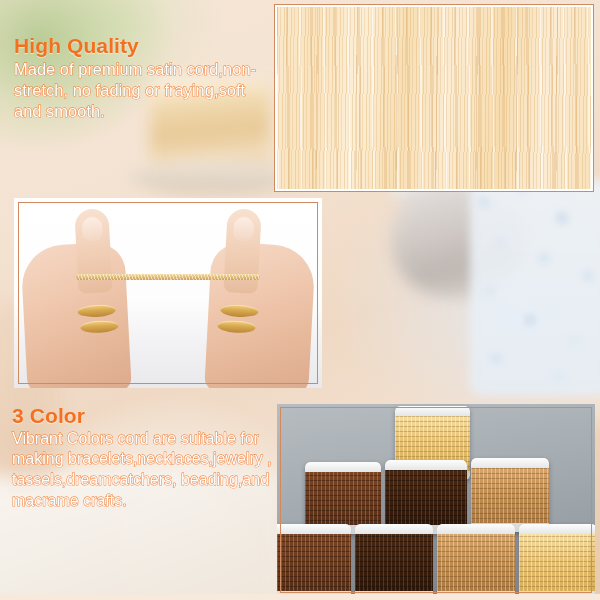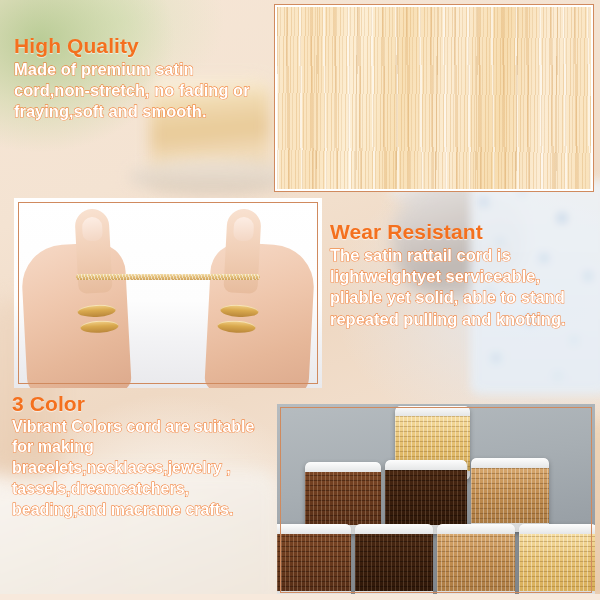--- a/index.html
+++ b/index.html
@@ -127,31 +127,31 @@
       linear-gradient(180deg,#4a2812,#3c1f0d 48%,#2e1708 100%);}
 
   
   .block{position:absolute;z-index:8;}
   .heading{
     font-size:21px;font-weight:bold;color:#f4701e;margin:0 0 1px 0;line-height:1.12;
     letter-spacing:.1px;
     text-shadow:0 1px 1px rgba(255,255,255,.65);
   }
   .body{
-    margin:0;font-size:16.5px;line-height:1.30;font-weight:bold;
+    margin:0;font-size:16.5px;line-height:1.30;font-weight:normal;
     color:#ffffff;
     -webkit-text-stroke:.9px #f4701e;
     paint-order:stroke fill;
     text-shadow:
       0 0 1px rgba(244,112,30,.55),
       0 1px 1px rgba(255,255,255,.35);
   }
   #block-quality{left:14px;top:34px;width:252px;}
   #block-wear{left:330px;top:220px;width:266px;}
-  #block-color{left:12px;top:392px;width:262px;}
+  #block-color{left:12px;top:404px;width:262px;}
   #block-color .body{font-size:16px;}
 </style>
 </head>
 <body>
 
 <div id="poster">
 
   <div class="bgblob bg-spool-top"></div>
   <div class="bgblob bg-plate-top"></div>
   <div class="bgblob bg-cup-rim"></div>
@@ -234,23 +234,19 @@
       </div>
     </div>
     <div class="frame"></div>
   </div>
 
   <div class="block" id="block-quality">
     <p class="heading">High Quality</p>
     <p class="body">Made of premium satin cord,non-stretch, no fading or fraying,soft and smooth.</p>
   </div>
 
-  <div class="block" id="block-wear">
-    <p class="heading">Wear Resistant</p>
-    <p class="body">The satin rattail cord is lightweightyet serviceable, pliable yet solid,  able to stand repeated pulling and knotting.</p>
-  </div>
 
   <div class="block" id="block-color">
     <p class="heading">3 Color</p>
     <p class="body">Vibrant Colors cord are suitable for making bracelets,necklaces,jewelry , tassels,dreamcatchers, beading,and macrame crafts.</p>
   </div>
 
 </div>
 
 </body></html>

